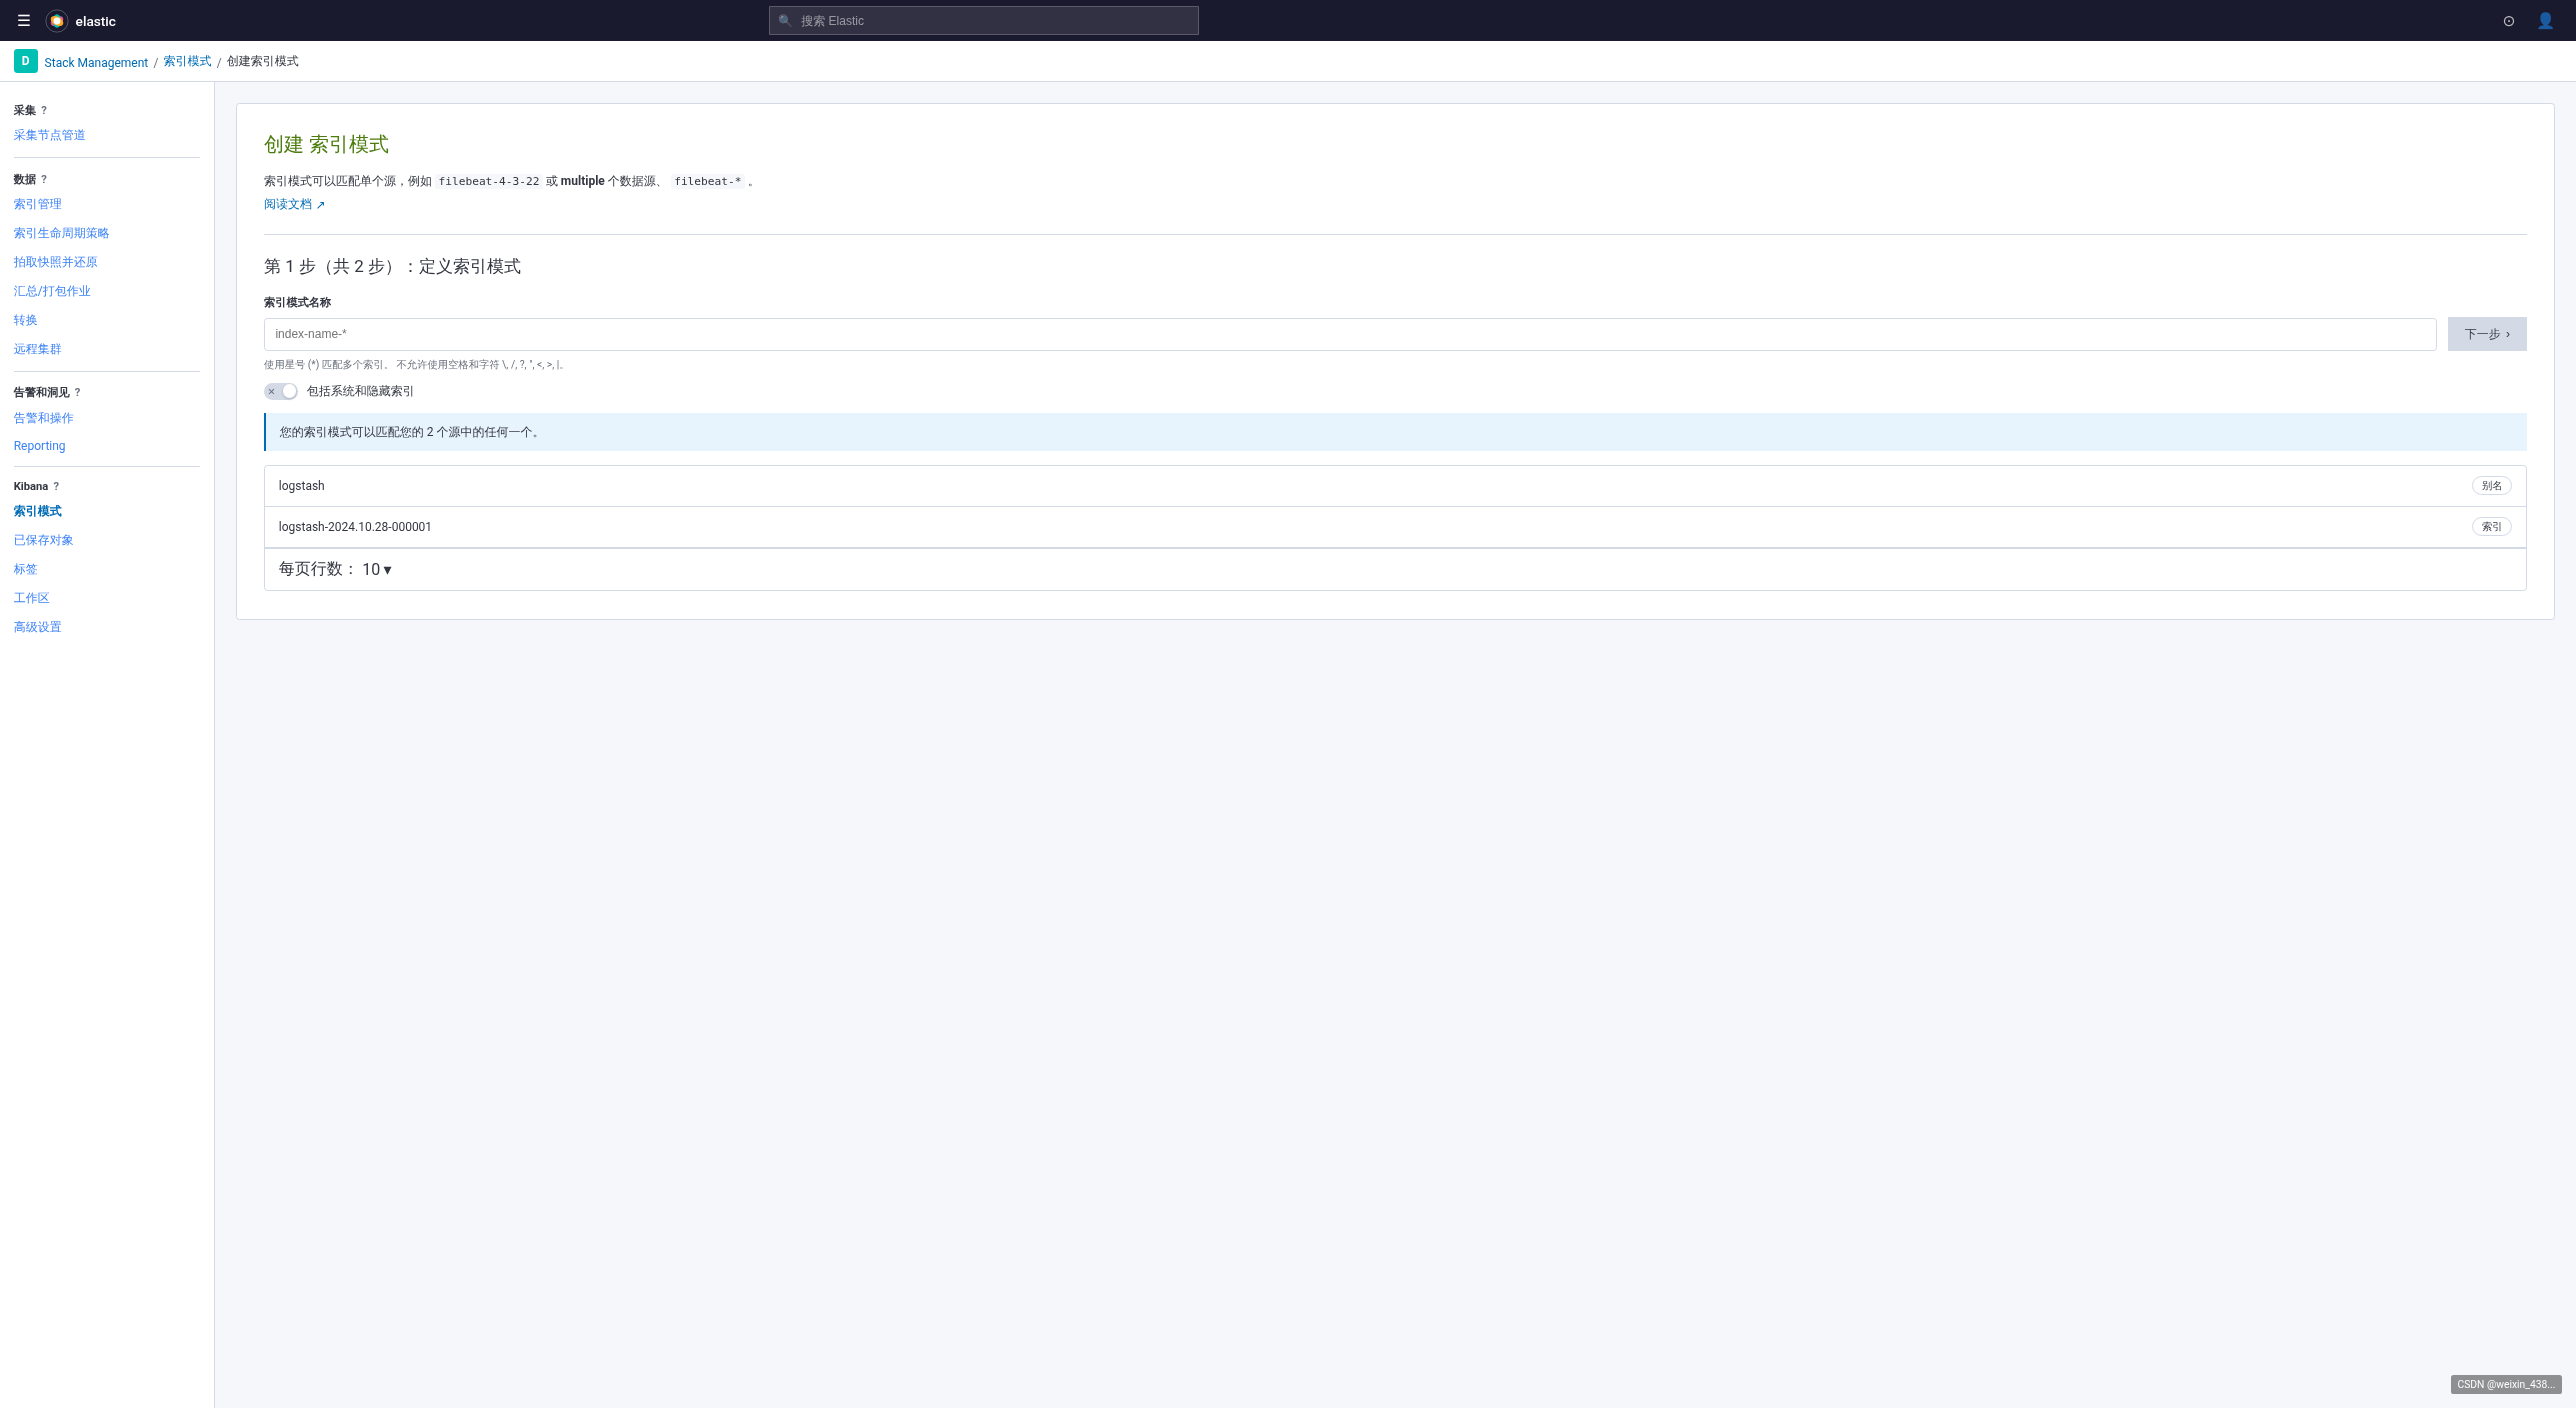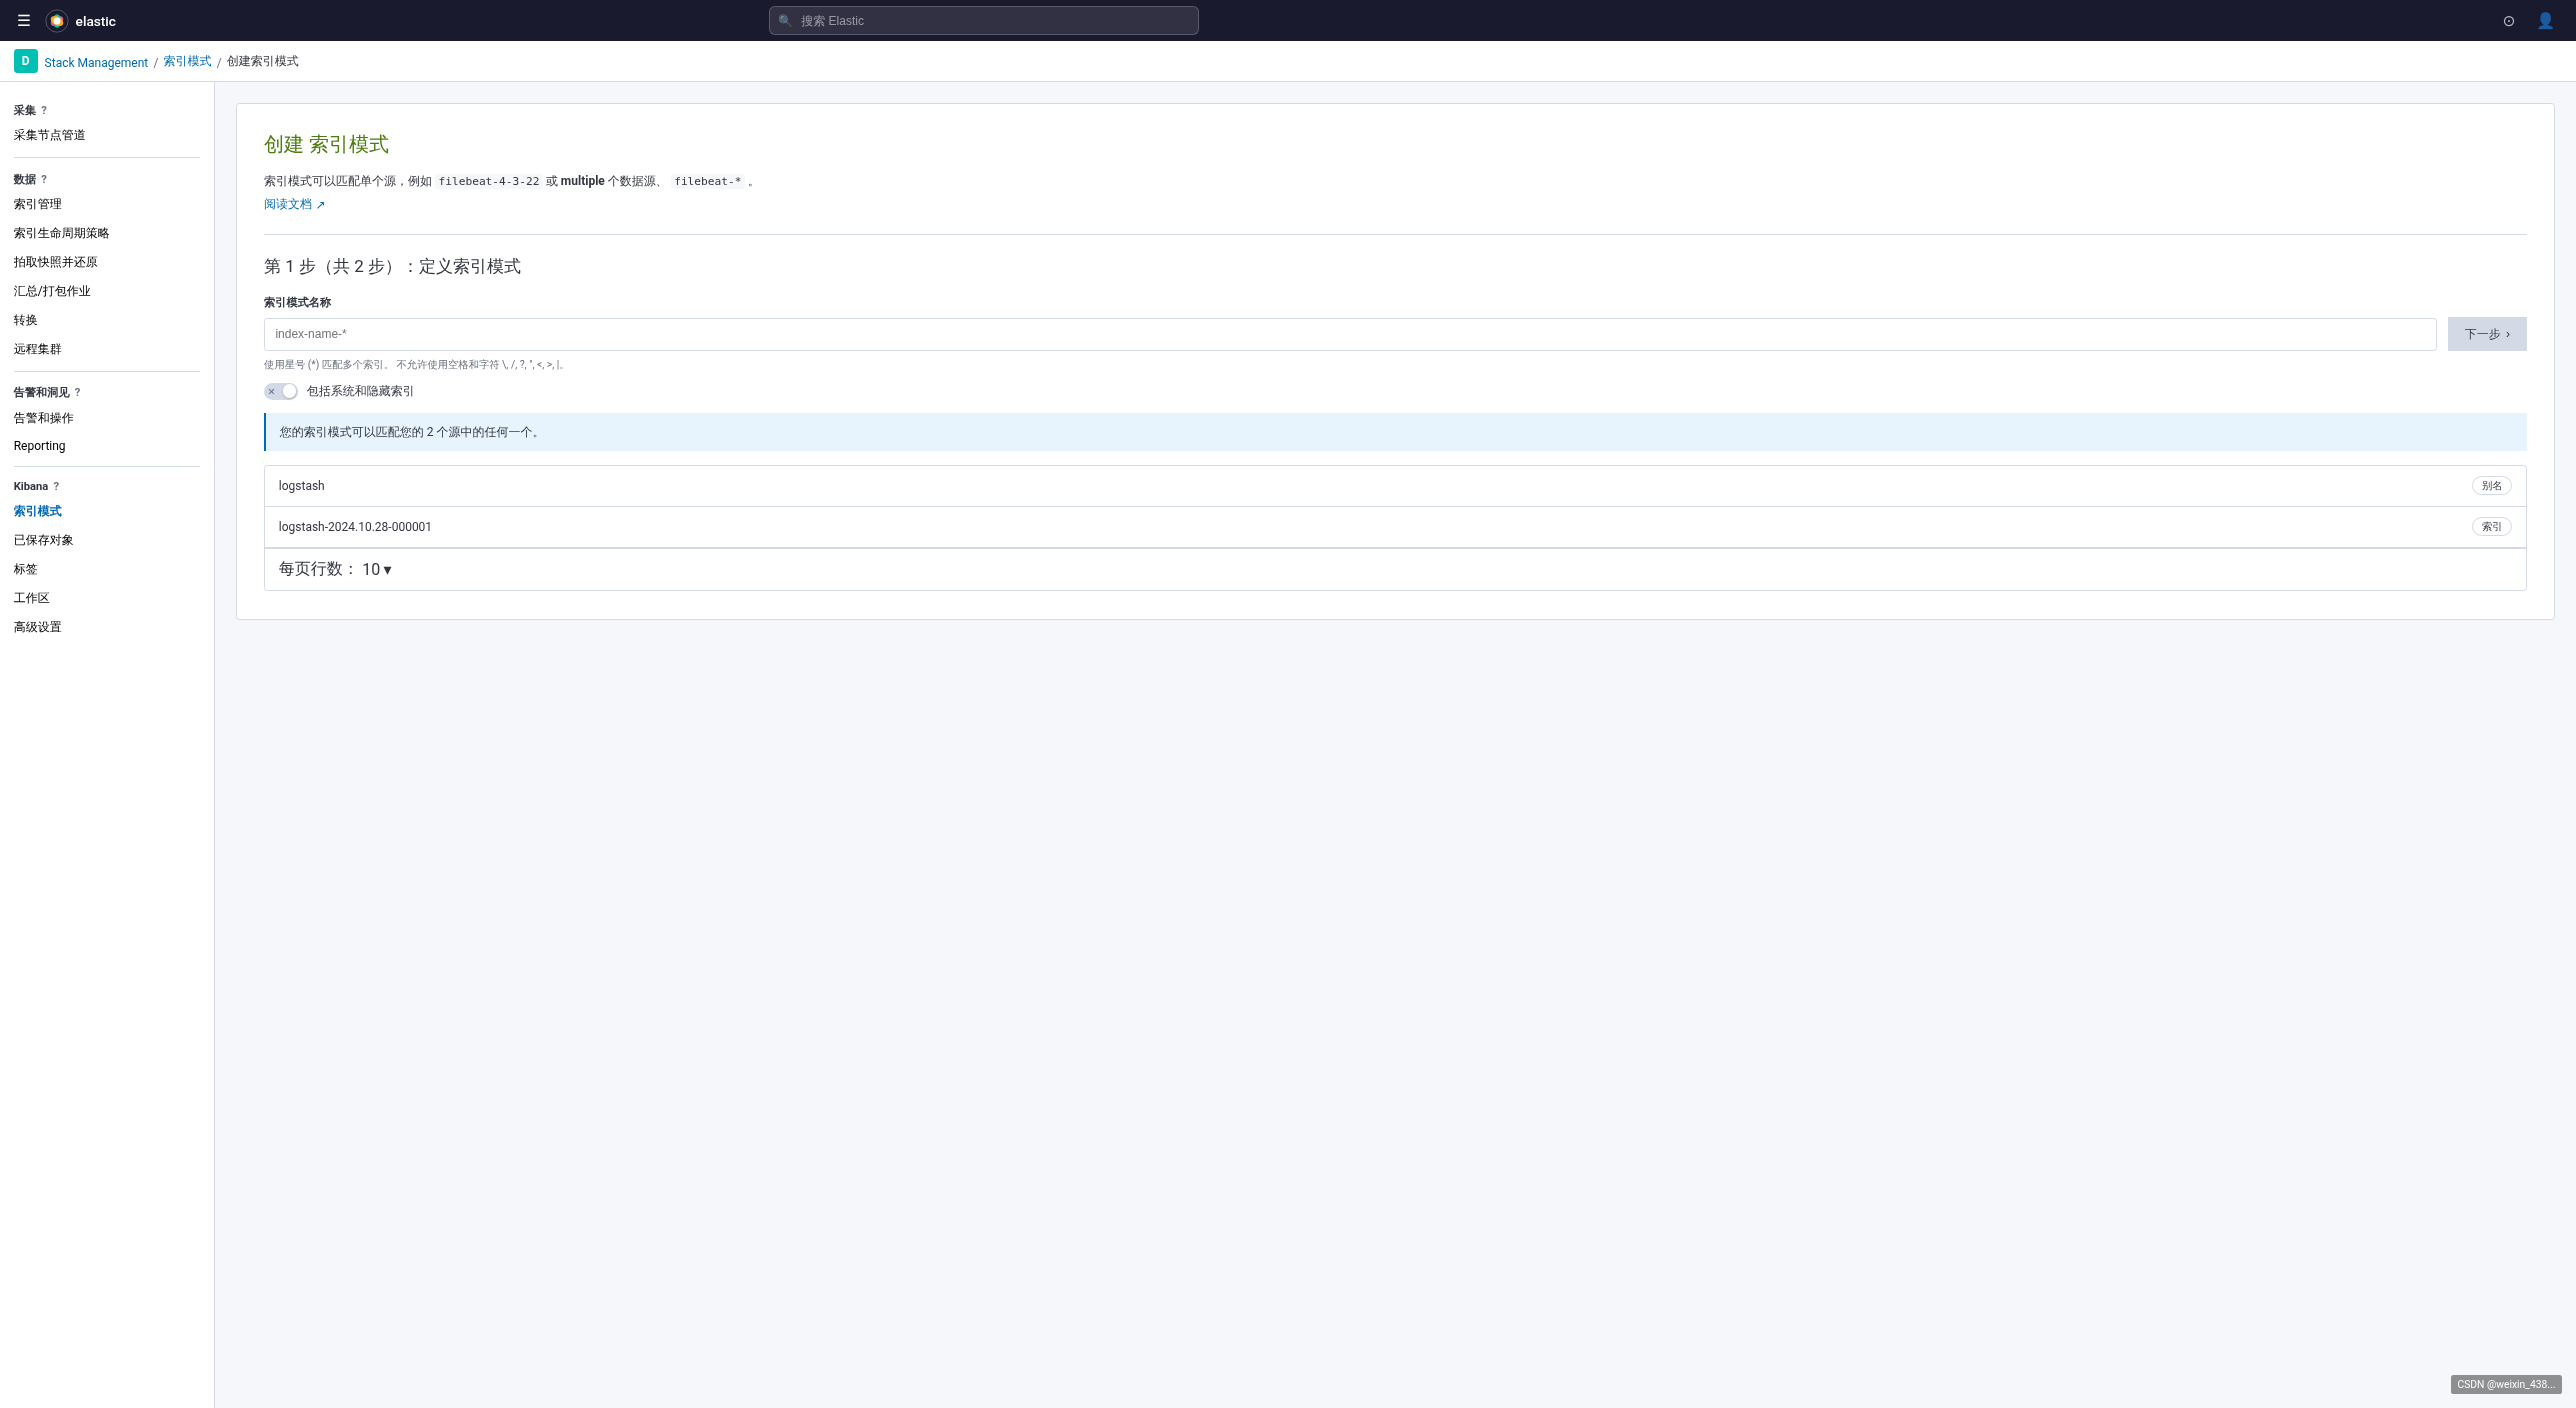--- a/index.html
+++ b/index.html
@@ -42,21 +42,21 @@
     .search-bar {
       flex: 1;
       max-width: 430px;
       margin: 0 auto;
       position: relative;
     }
     .search-bar input {
       width: 100%;
       background: rgba(255,255,255,0.1);
       border: 0.9px solid rgba(255,255,255,0.2);
-      border-radius: 6px;
+      border-radius: 1px;
       color: #fff;
       padding: 6.9px 13.7px 6.9px 31px;
       font-size: 12px;
       outline: none;
     }
     .search-bar input::placeholder { color: rgba(255,255,255,0.5); }
     .search-icon-nav {
       position: absolute;
       left: 8.6px;
       top: 50%;
@@ -148,21 +148,21 @@
       color: #343741;
     }
     .sidebar-section-header .help-icon {
       color: #69707d;
       font-size: 11.2px;
       cursor: pointer;
     }
     .sidebar-item {
       padding: 6px 13.7px;
       cursor: pointer;
-      color: #000000;
+      color: #3b82f6;
       font-size: 12px;
       display: block;
       text-decoration: none;
     }
     .sidebar-item.active {
       color: #006bb4;
       font-weight: 600;
     }
     .sidebar-divider {
       height: 0.9px;

